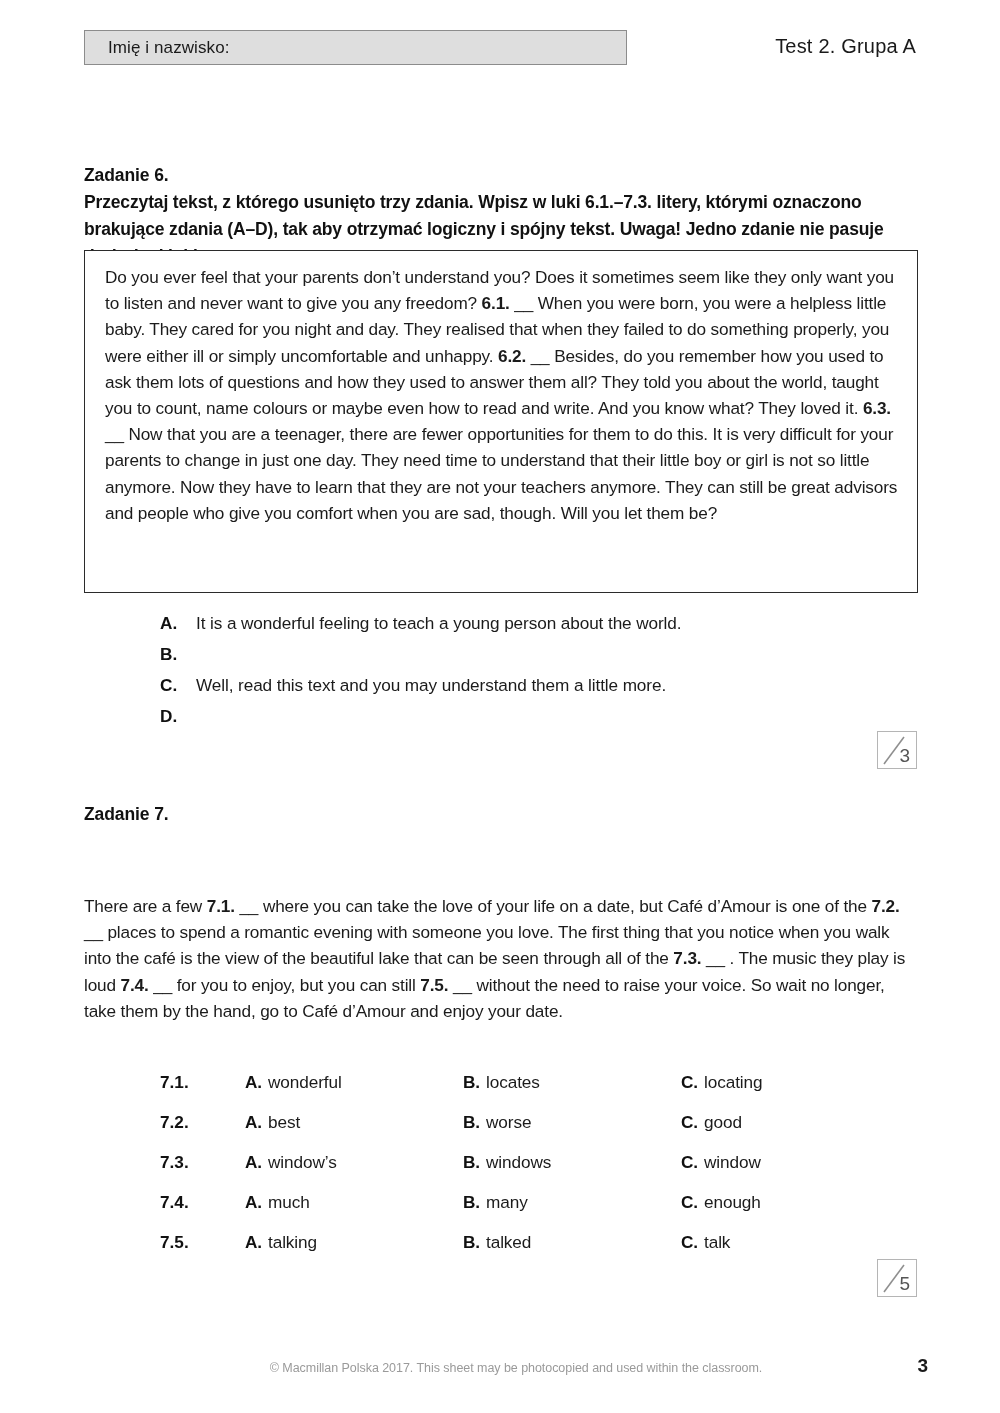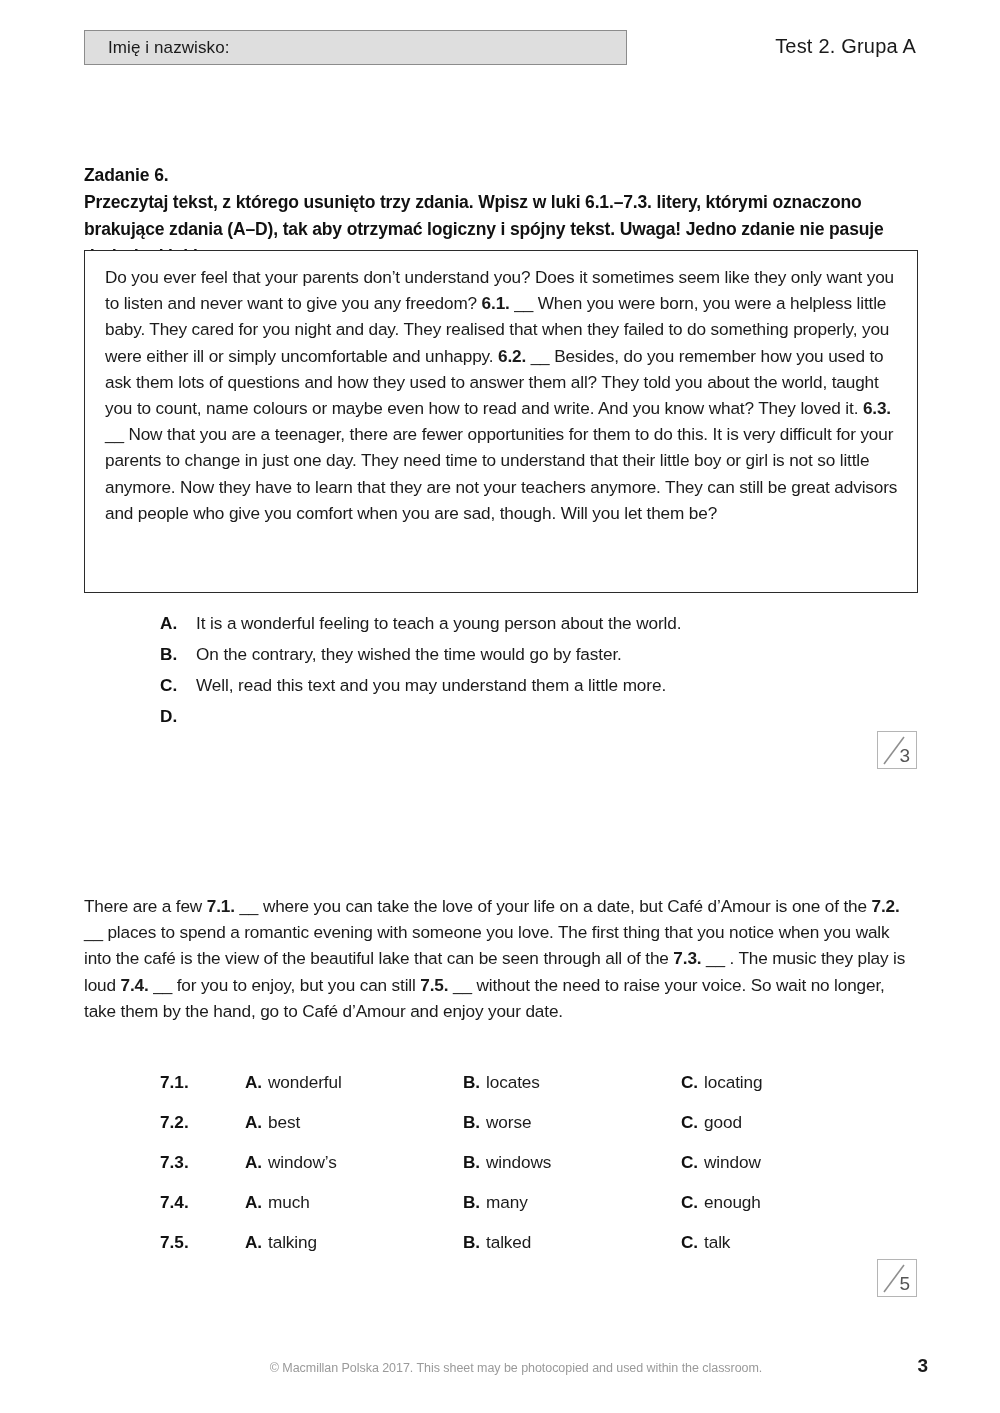--- a/index.html
+++ b/index.html
@@ -250,41 +250,41 @@
     <div class="passage-text" id="t6-passage"><span>Do you ever feel that your parents don’t understand you? Does it sometimes seem like they only want you to listen and never want to give you any freedom? </span><span class="gapnum">6.1.</span><span> __ When you were born, you were a helpless little baby. They cared for you night and day. They realised that when they failed to do something properly, you were either ill or simply uncomfortable and unhappy. </span><span class="gapnum">6.2.</span><span> __ Besides, do you remember how you used to ask them lots of questions and how they used to answer them all? They told you about the world, taught you to count, name colours or maybe even how to read and write. And you know what? They loved it. </span><span class="gapnum">6.3.</span><span> __ Now that you are a teenager, there are fewer opportunities for them to do this. It is very difficult for your parents to change in just one day. They need time to understand that their little boy or girl is not so little anymore. Now they have to learn that they are not your teachers anymore. They can still be great advisors and people who give you comfort when you are sad, though. Will you let them be?</span></div>
   </div>
 
   <div class="opts-ad">
     <div class="opt-row">
       <span class="opt-letter">A.</span>
       <span class="opt-text">It is a wonderful feeling to teach a young person about the world.</span>
     </div>
     <div class="opt-row">
       <span class="opt-letter">B.</span>
-      <span class="opt-text">On the contrary, they wished the time would go by faster.</span>
     </div>
     <div class="opt-row">
       <span class="opt-letter">C.</span>
       <span class="opt-text">Well, read this text and you may understand them a little more.</span>
     </div>
     <div class="opt-row">
       <span class="opt-letter">D.</span>
     </div>
   </div>
 
   <div class="score-box" style="left:877px; top:731px;">
     <span class="slash">
       <svg class="slash-line" viewBox="0 0 22 29" xmlns="http://www.w3.org/2000/svg">
         <line x1="1" y1="28" x2="21" y2="1" stroke="#8f8f8f" stroke-width="1.6"></line>
       </svg>
     </span>
     <span class="score-num">3</span>
   </div>
 
   <div class="task" style="top:801px;">
+    <div class="task-title">Zadanie 7.</div>
   </div>
 
   <div class="plain-passage" id="t7-passage"><span>There are a few </span><span class="gapnum">7.1.</span><span> __ where you can take the love of your life on a date, but Café d’Amour is one of the </span><span class="gapnum">7.2.</span><span> __ places to spend a romantic evening with someone you love. The first thing that you notice when you walk into the café is the view of the beautiful lake that can be seen through all of the </span><span class="gapnum">7.3.</span><span> __ . The music they play is loud </span><span class="gapnum">7.4.</span><span> __ for you to enjoy, but you can still </span><span class="gapnum">7.5.</span><span> __ without the need to raise your voice. So wait no longer, take them by the hand, go to Café d’Amour and enjoy your date.</span></div>
 
   <div class="mc-grid">
     <div class="mc-row">
       <span class="mc-num">7.1.</span>
       <span class="mc-choice mc-c1"><b class="ltr">A.</b><span>wonderful</span></span>
       <span class="mc-choice mc-c2"><b class="ltr">B.</b><span>locates</span></span>
       <span class="mc-choice mc-c3"><b class="ltr">C.</b><span>locating</span></span>

